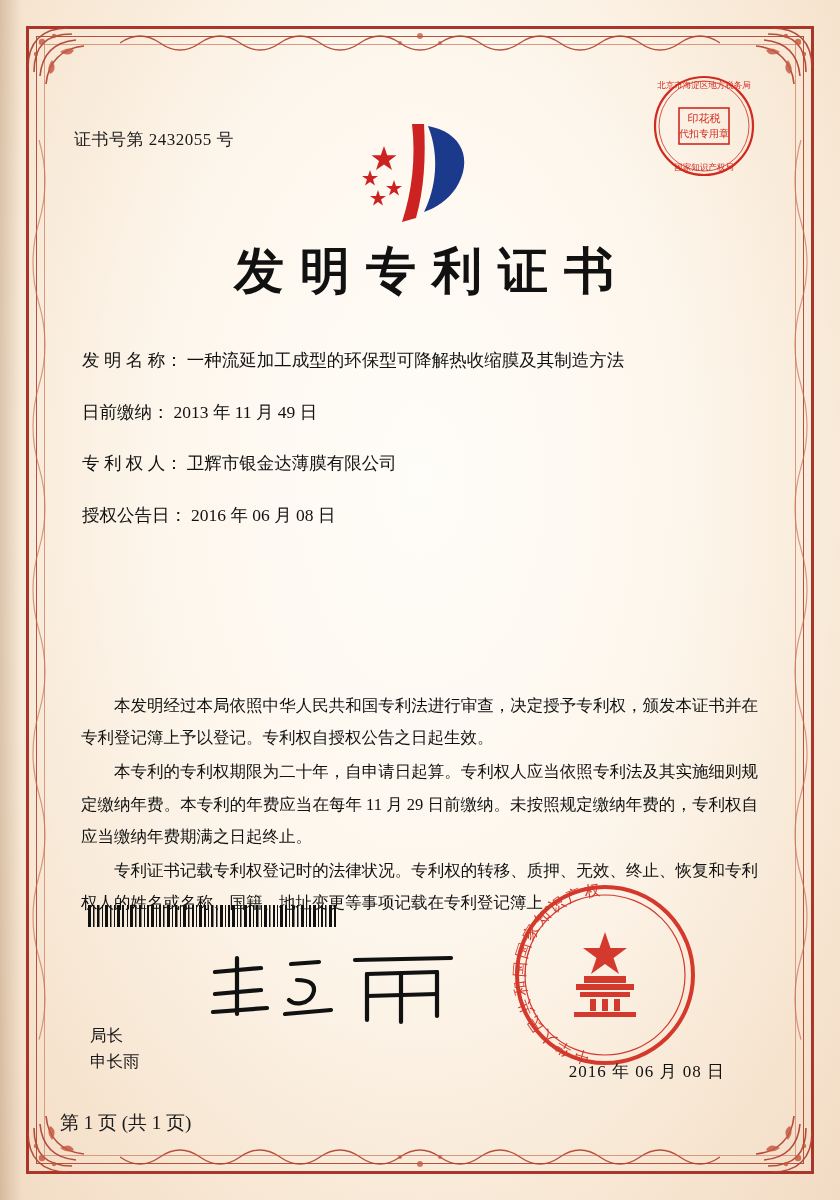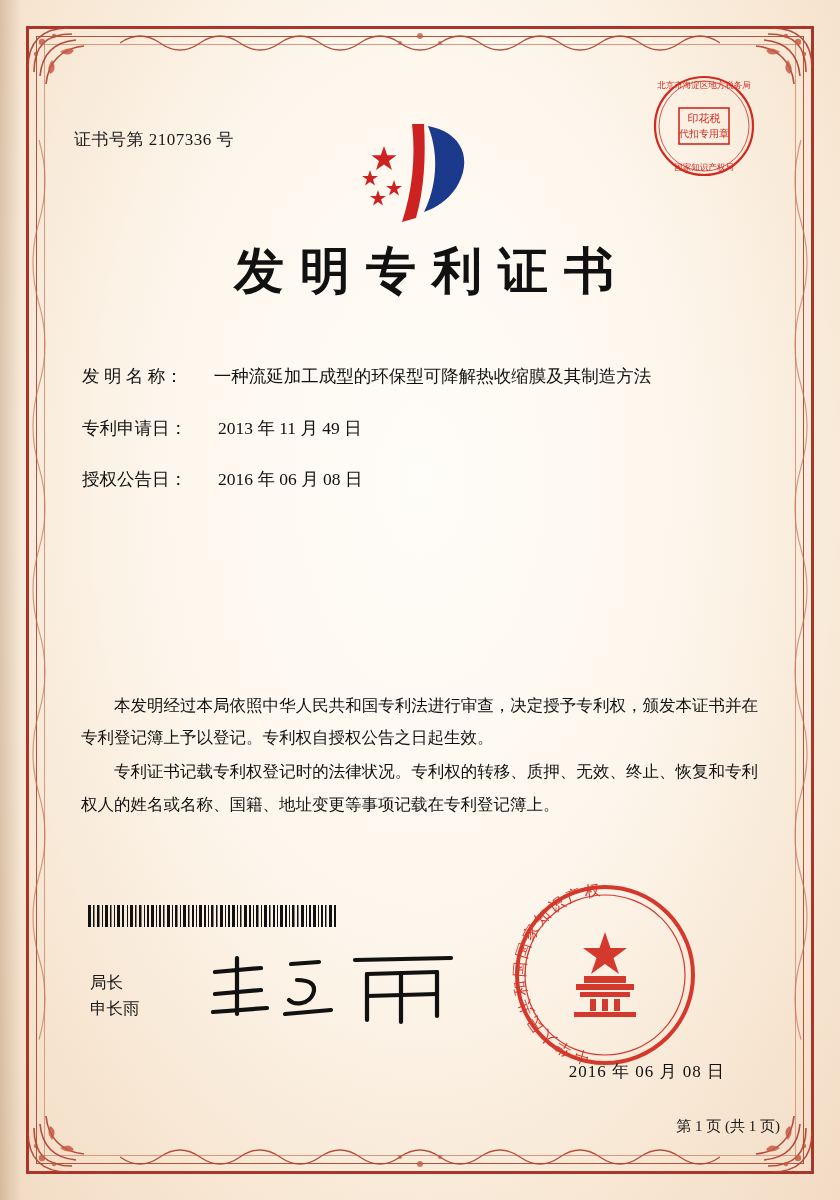--- a/index.html
+++ b/index.html
@@ -134,37 +134,36 @@
     right: 24px;
     top: 14px;
     width: 104px;
     height: 104px;
   }
 
   .fields {
     position: absolute;
     left: 22px;
     right: 22px;
-    top: 304px;
+    top: 288px;
   }
   .field-row {
     display: flex;
     align-items: baseline;
     margin-bottom: 27px;
     font-size: 17.5px;
     line-height: 1.4;
   }
   .field-label {
     white-space: nowrap;
     color: #111;
   }
   .field-value {
     color: #111;
     padding-left: 4px;
-    margin-left: 27px;
   }
 
   .paragraphs {
     position: absolute;
     left: 21px;
     right: 22px;
     top: 630px;
     font-size: 16.5px;
     line-height: 1.95;
     color: #111;
@@ -181,21 +180,21 @@
     left: 28px;
     top: 845px;
     width: 250px;
     height: 22px;
   }
 
   
   .sig-block {
     position: absolute;
     left: 30px;
-    top: 910px;
+    top: 963px;
     font-size: 16.5px;
     line-height: 1.55;
   }
   .sig-script {
     position: absolute;
     left: 145px;
     top: 890px;
     width: 250px;
     height: 80px;
   }
@@ -216,22 +215,22 @@
     font-size: 17px;
     color: #111;
     letter-spacing: 1px;
   }
 
   .page-footer {
     position: absolute;
     left: 0;
     right: 0;
     bottom: 4px;
-    text-align: right;
-    font-size: 15px;
+    text-align: left;
+    font-size: 19px;
     color: #1a1a1a;
   }
 
   .spine-shadow {
     position: absolute;
     left: 0;
     top: 0;
     bottom: 0;
     width: 22px;
     background: linear-gradient(to right, rgba(150,110,70,0.30), rgba(150,110,70,0.0));
@@ -353,21 +352,21 @@
       <g fill="none" stroke="#c5674f" stroke-width="1.2" opacity="0.75">
         <path d="M13 0 q12 40 0 80 q-12 40 0 80 q12 40 0 80 q-12 40 0 80 q12 40 0 80 q-12 40 0 80 q12 40 0 80 q-12 40 0 80 q12 40 0 80 q-12 40 0 80 q12 40 0 80"></path>
       </g>
     </svg>
   </div>
 
   <div class="spine-shadow"></div>
 
   <div class="content">
 
-    <div class="cert-number">证书号第 2107336 号</div>
+    <div class="cert-number">证书号第 2432055 号</div>
 
     <div class="stamp-top">
       <svg viewBox="0 0 104 104" width="104" height="104">
         <circle cx="52" cy="52" r="49" fill="none" stroke="#d12a1e" stroke-width="2.2"></circle>
         <circle cx="52" cy="52" r="45" fill="none" stroke="#d12a1e" stroke-width="0.8"></circle>
         <rect x="27" y="34" width="50" height="36" fill="none" stroke="#d12a1e" stroke-width="1.6"></rect>
         <text x="52" y="48" font-size="11" fill="#d12a1e" text-anchor="middle" font-family="'DejaVu Serif',serif">印花税</text>
         <text x="52" y="63" font-size="10" fill="#d12a1e" text-anchor="middle" font-family="'DejaVu Serif',serif">代扣专用章</text>
         <g fill="#d12a1e" font-size="8.5" font-family="'DejaVu Serif',serif">
           <text x="52" y="14" text-anchor="middle">北京市海淀区地方税务局</text>
@@ -393,31 +392,36 @@
     </div>
 
     <div class="main-title">发明专利证书</div>
 
     <div class="fields">
       <div class="field-row">
         <span class="field-label">发 明 名 称：</span>
         <span class="field-value">一种流延加工成型的环保型可降解热收缩膜及其制造方法</span>
       </div>
       <div class="field-row">
-        <span class="field-label">专利申请日：</span>
+        <span class="field-label">日前缴纳：</span>
         <span class="field-value">2013 年 11 月 49 日</span>
+      </div>
+      <div class="field-row">
+        <span class="field-label">专 利 权 人：</span>
+        <span class="field-value">卫辉市银金达薄膜有限公司</span>
       </div>
       <div class="field-row">
         <span class="field-label">授权公告日：</span>
         <span class="field-value">2016 年 06 月 08 日</span>
       </div>
     </div>
 
     <div class="paragraphs">
       <p>本发明经过本局依照中华人民共和国专利法进行审查，决定授予专利权，颁发本证书并在专利登记簿上予以登记。专利权自授权公告之日起生效。</p>
+      <p>本专利的专利权期限为二十年，自申请日起算。专利权人应当依照专利法及其实施细则规定缴纳年费。本专利的年费应当在每年 11 月 29 日前缴纳。未按照规定缴纳年费的，专利权自应当缴纳年费期满之日起终止。</p>
       <p>专利证书记载专利权登记时的法律状况。专利权的转移、质押、无效、终止、恢复和专利权人的姓名或名称、国籍、地址变更等事项记载在专利登记簿上。</p>
     </div>
 
     <div class="barcode">
       <svg viewBox="0 0 250 22" width="250" height="22" preserveAspectRatio="none">
         <g fill="#111">
           <rect x="0" y="0" width="3" height="22"></rect>
             <rect x="5" y="0" width="1.5" height="22"></rect>
           <rect x="9" y="0" width="2.5" height="22"></rect>
             <rect x="14" y="0" width="1" height="22"></rect>

